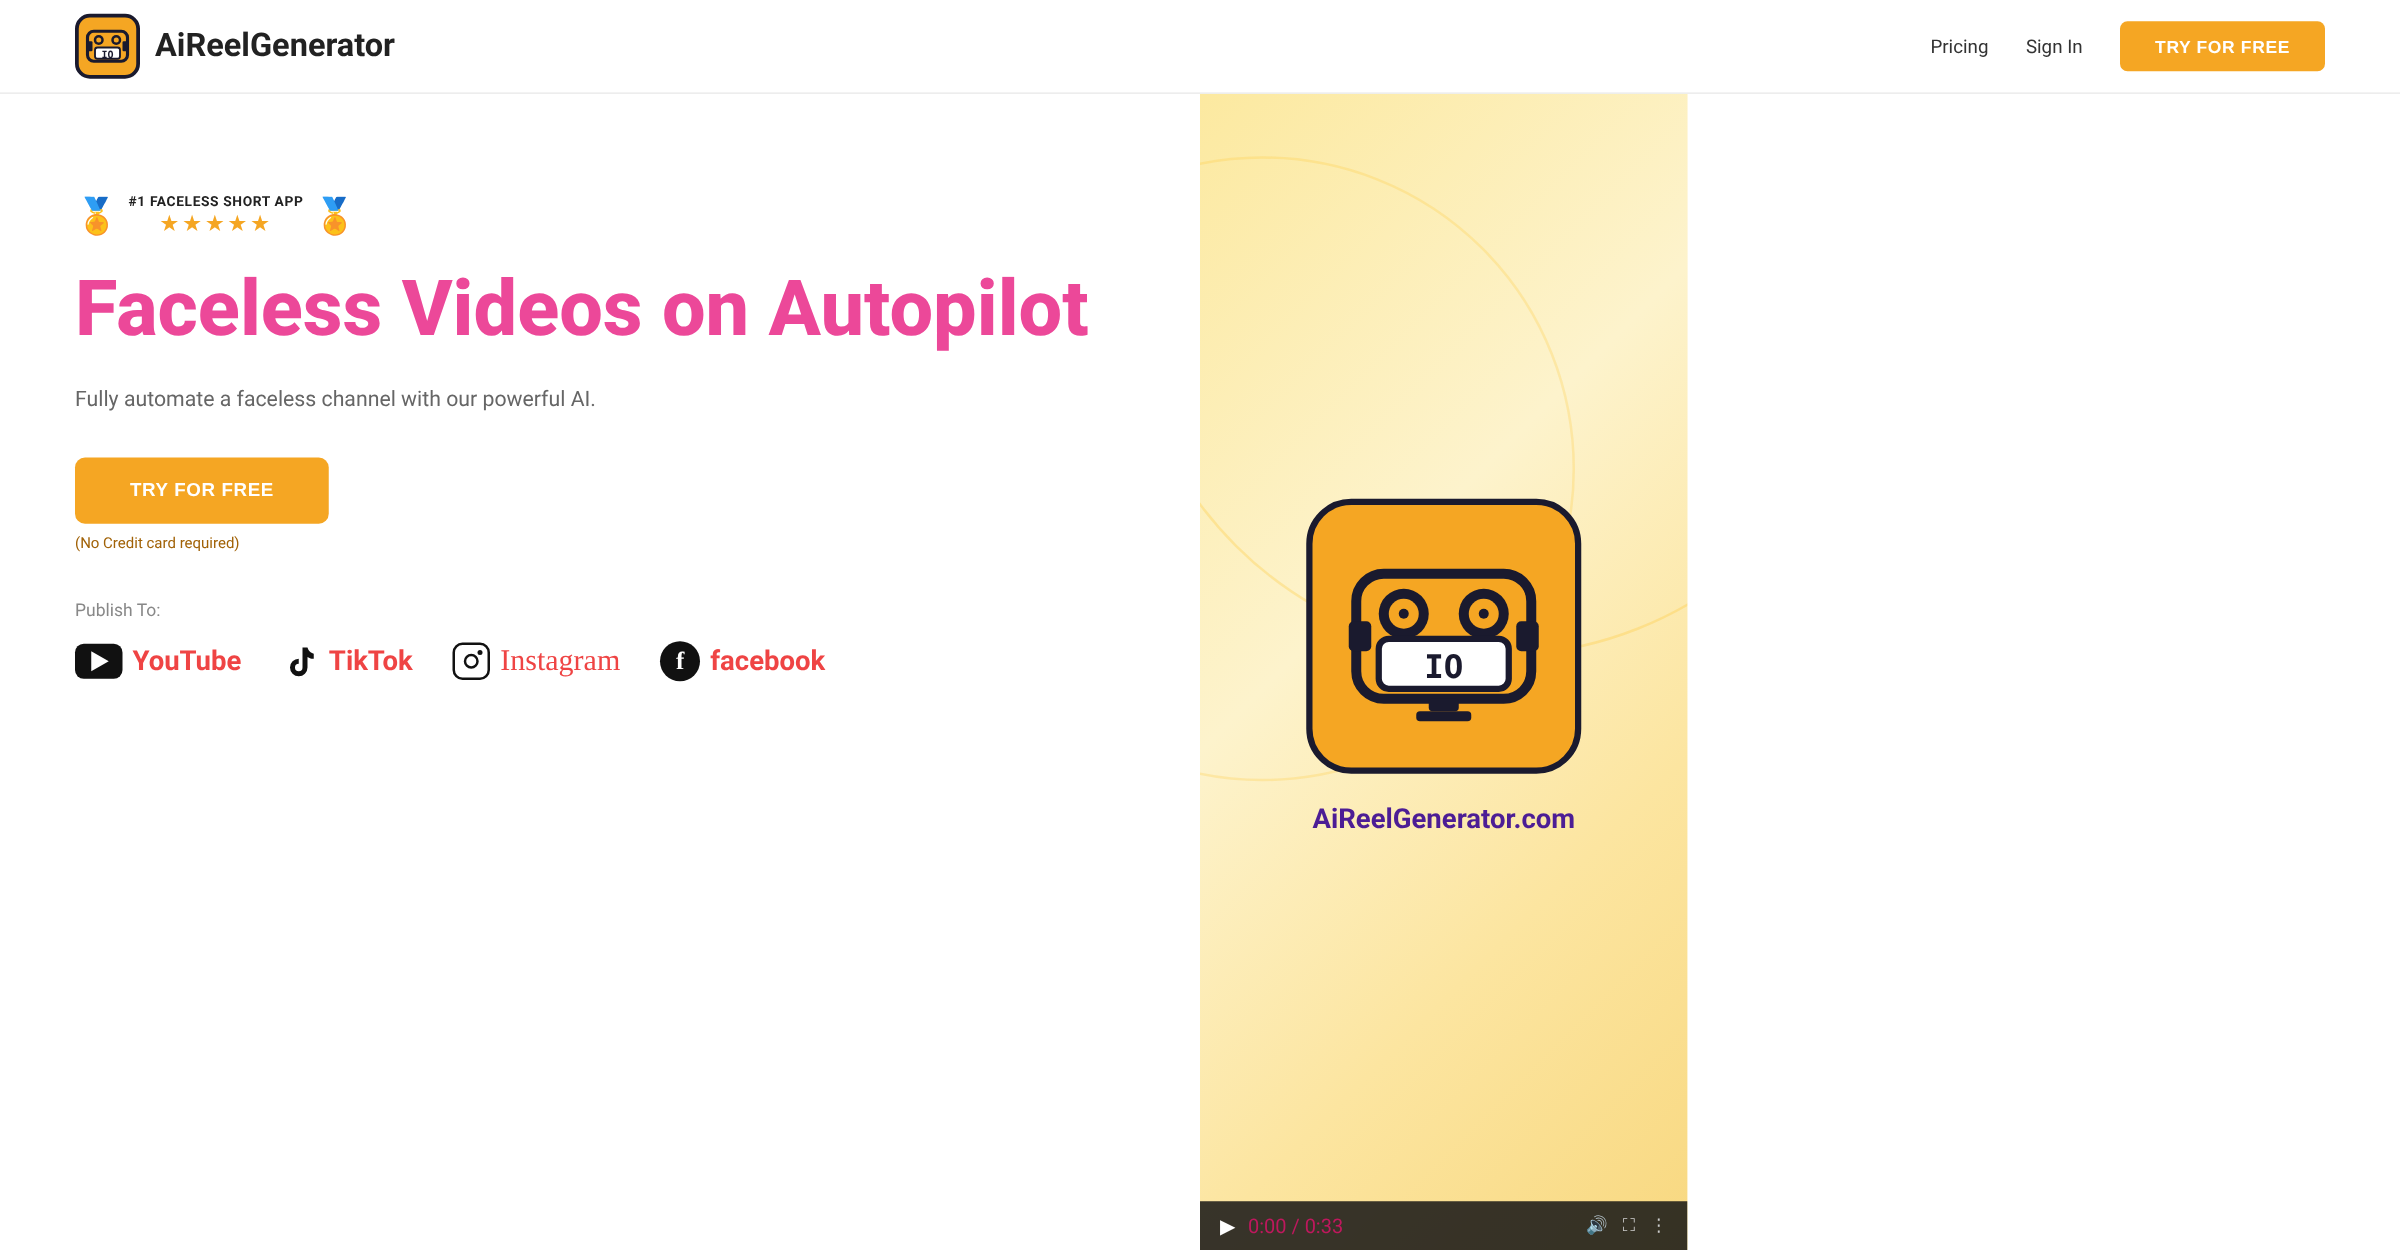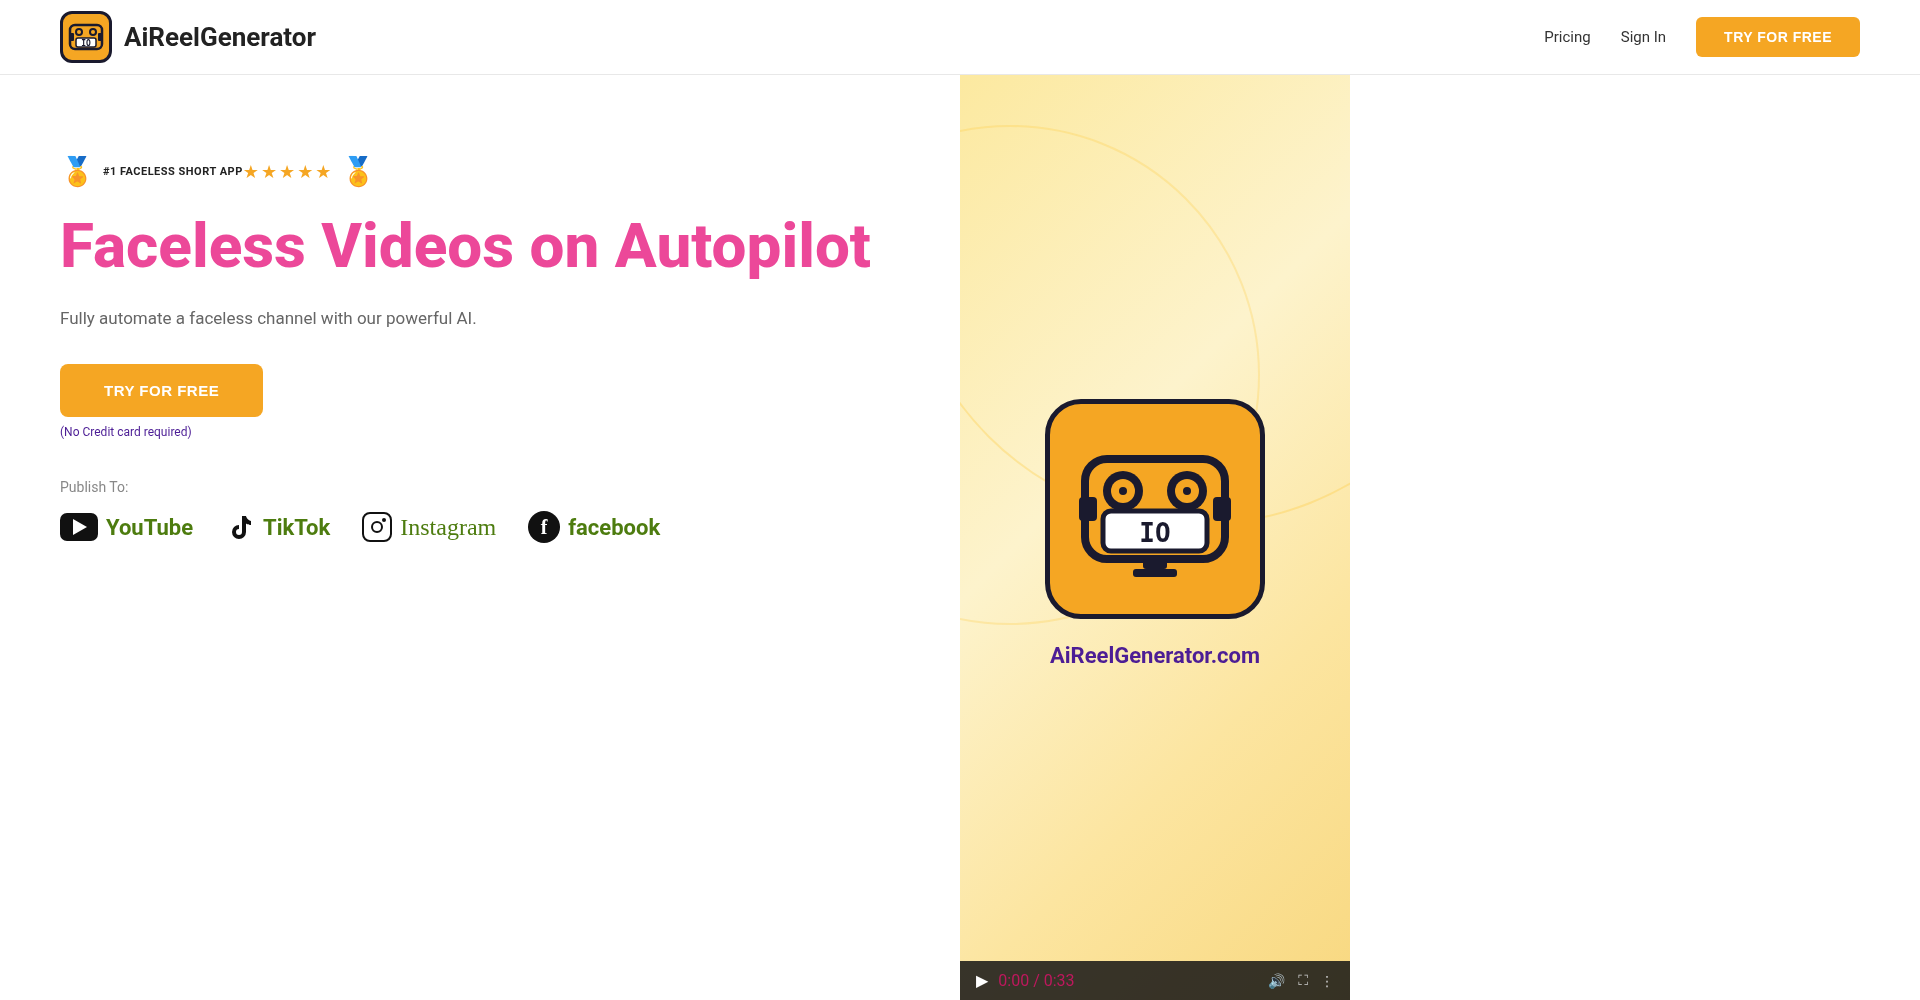--- a/index.html
+++ b/index.html
@@ -83,21 +83,21 @@
       align-items: center;
       gap: 8px;
       margin-bottom: 24px;
     }
     .laurel {
       font-size: 28px;
       color: #333;
     }
     .award-text-area {
       display: flex;
-      flex-direction: row;
+      flex-direction: column;
       align-items: center;
     }
     .award-title {
       font-size: 11px;
       font-weight: 700;
       color: #222;
       letter-spacing: 0.5px;
     }
     .stars {
       color: #f5a623;
@@ -145,21 +145,21 @@
       font-weight: 700;
       padding: 18px 44px;
       border-radius: 8px;
       border: none;
       cursor: pointer;
       letter-spacing: 0.5px;
       display: inline-block;
     }
     .no-credit {
       font-size: 12px;
-      color: #4c1d95;
+      color: #a16207;
       margin-top: 8px;
     }
 
     
     .publish-section {
       margin-top: 40px;
     }
     .publish-label {
       font-size: 14px;
       color: #888;
@@ -171,21 +171,21 @@
       gap: 32px;
     }
     .platform-item {
       display: flex;
       align-items: center;
       gap: 8px;
     }
     .platform-logo-text {
       font-size: 22px;
       font-weight: 700;
-      color: #4d7c0f;
+      color: #ef4444;
     }
     .yt-icon {
       width: 38px;
       height: 28px;
       background: #111;
       border-radius: 7px;
       display: flex;
       align-items: center;
       justify-content: center;
       flex-shrink: 0;

